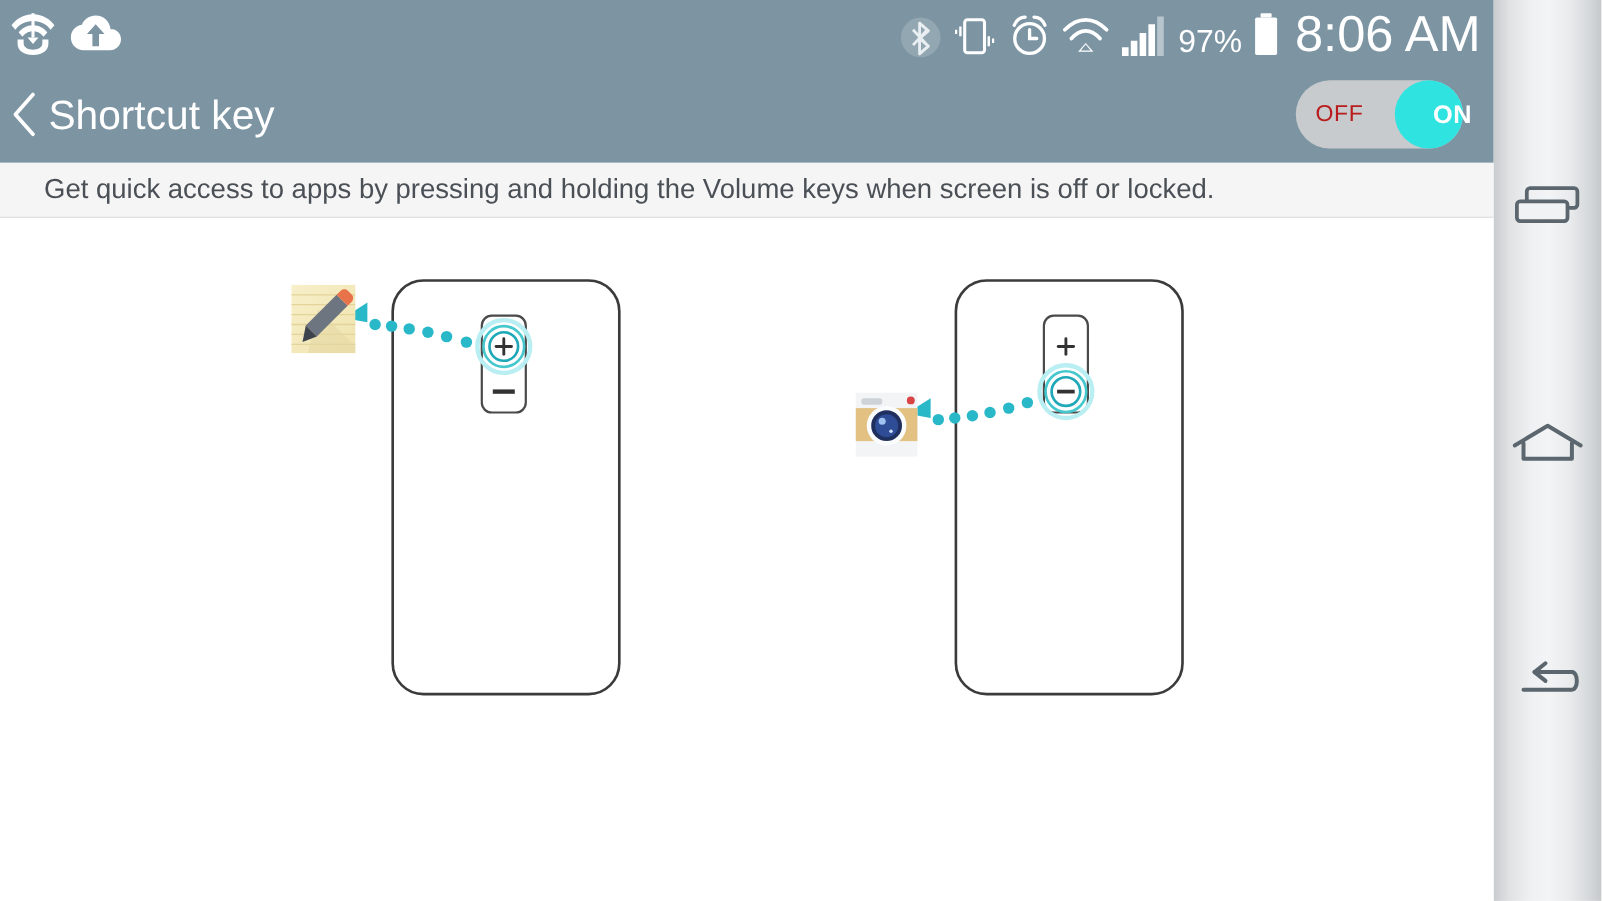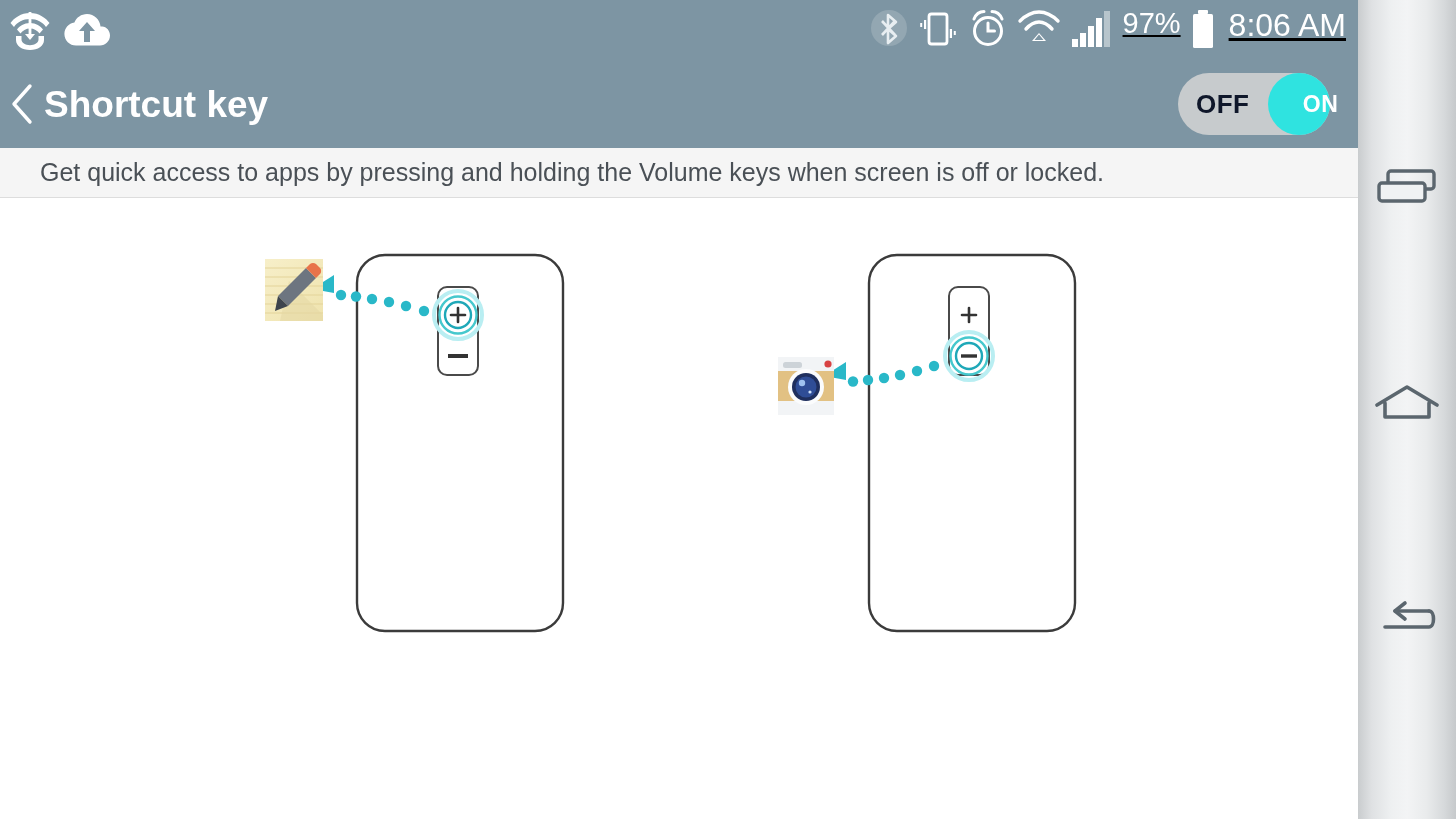--- a/index.html
+++ b/index.html
@@ -44,34 +44,33 @@
     padding: 0 12px 0 10px;
   }
   #status-left {
     display: flex;
     align-items: center;
     gap: 14px;
   }
   #status-right {
     margin-left: auto;
     display: flex;
-    align-items: flex-start;
+    align-items: flex-end;
     gap: 9px;
-    text-decoration: underline;
   }
   .sb-icon { display: block; }
   .sb-text {
     color: #ffffff;
     font-size: 30px;
     font-weight: 400;
     letter-spacing: 0px;
     line-height: 1;
   }
   #battery-pct { font-size: 29px; }
-  #clock { font-size: 32px; margin-left: 4px; }
+  #clock { font-size: 46px; margin-left: 4px; }
 
   
   #title-bar {
     position: absolute;
     left: 0; top: 60px;
     width: 1358px;
     height: 88px;
     background: #7d95a3;
     display: flex;
     align-items: center;
@@ -80,43 +79,43 @@
   }
   #back-chevron {
     width: 34px;
     height: 44px;
     flex: 0 0 auto;
     margin-right: 4px;
   }
   #page-title {
     color: #ffffff;
     font-size: 37px;
-    font-weight: 700;
+    font-weight: 400;
     line-height: 1;
     white-space: nowrap;
   }
   
   #toggle {
     margin-left: auto;
     position: relative;
     width: 152px;
     height: 62px;
     border-radius: 31px;
     background: #c7cbcd;
     display: flex;
     align-items: center;
   }
   #toggle-off-label {
     position: absolute;
     left: 18px;
     top: 50%;
     transform: translateY(-50%);
-    color: #0f172a;
-    font-size: 26px;
-    font-weight: 700;
+    color: #b91c1c;
+    font-size: 21px;
+    font-weight: 400;
     letter-spacing: 0.5px;
   }
   #toggle-knob {
     position: absolute;
     right: 0;
     top: 0;
     width: 62px;
     height: 62px;
     border-radius: 50%;
     background: #2fe3e0;

